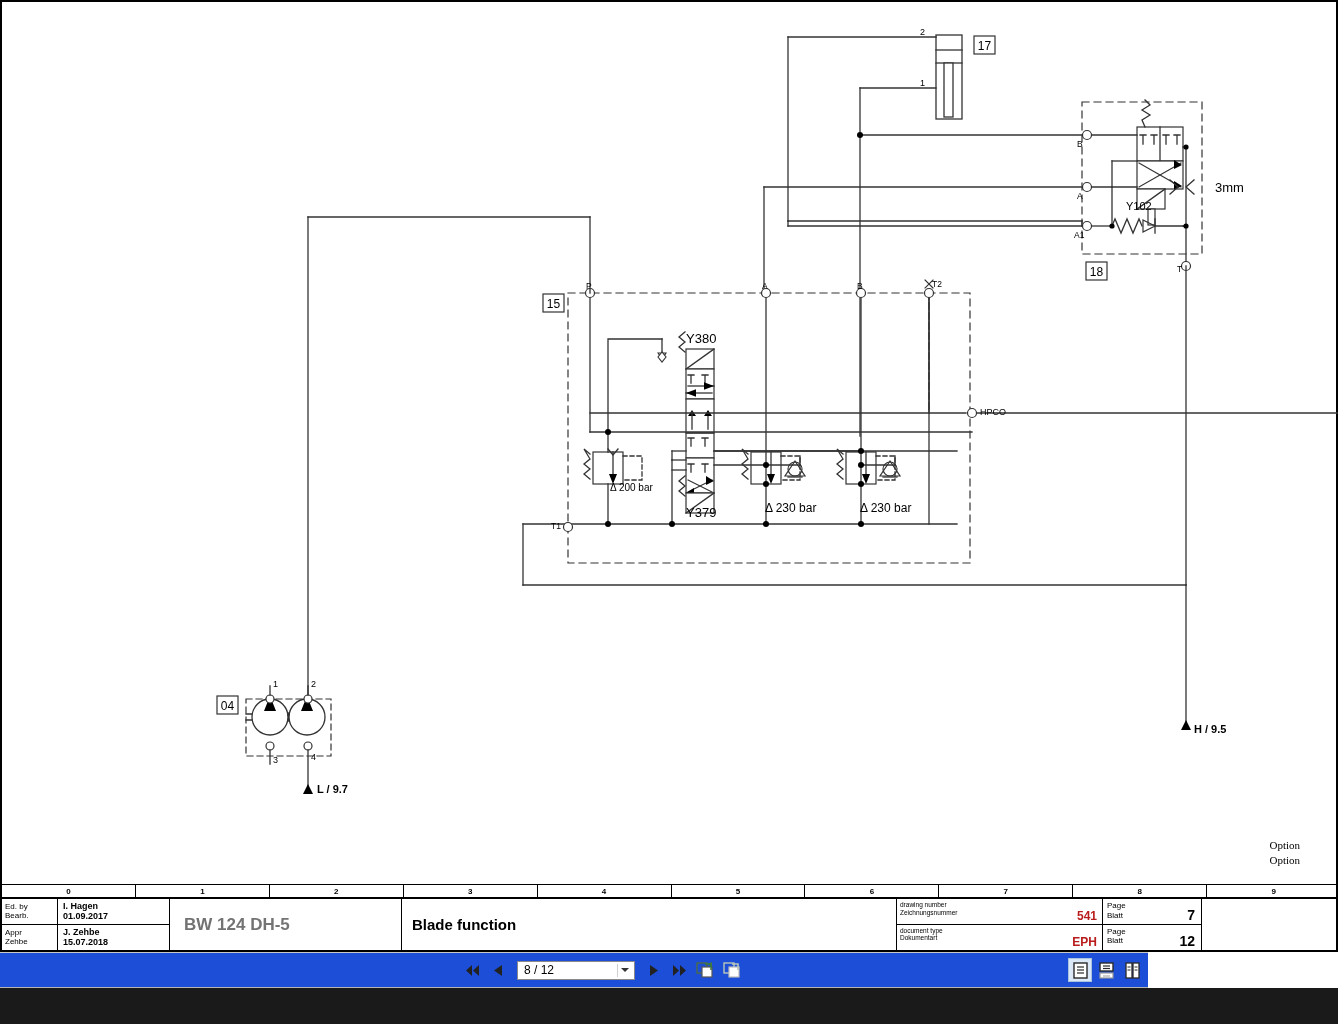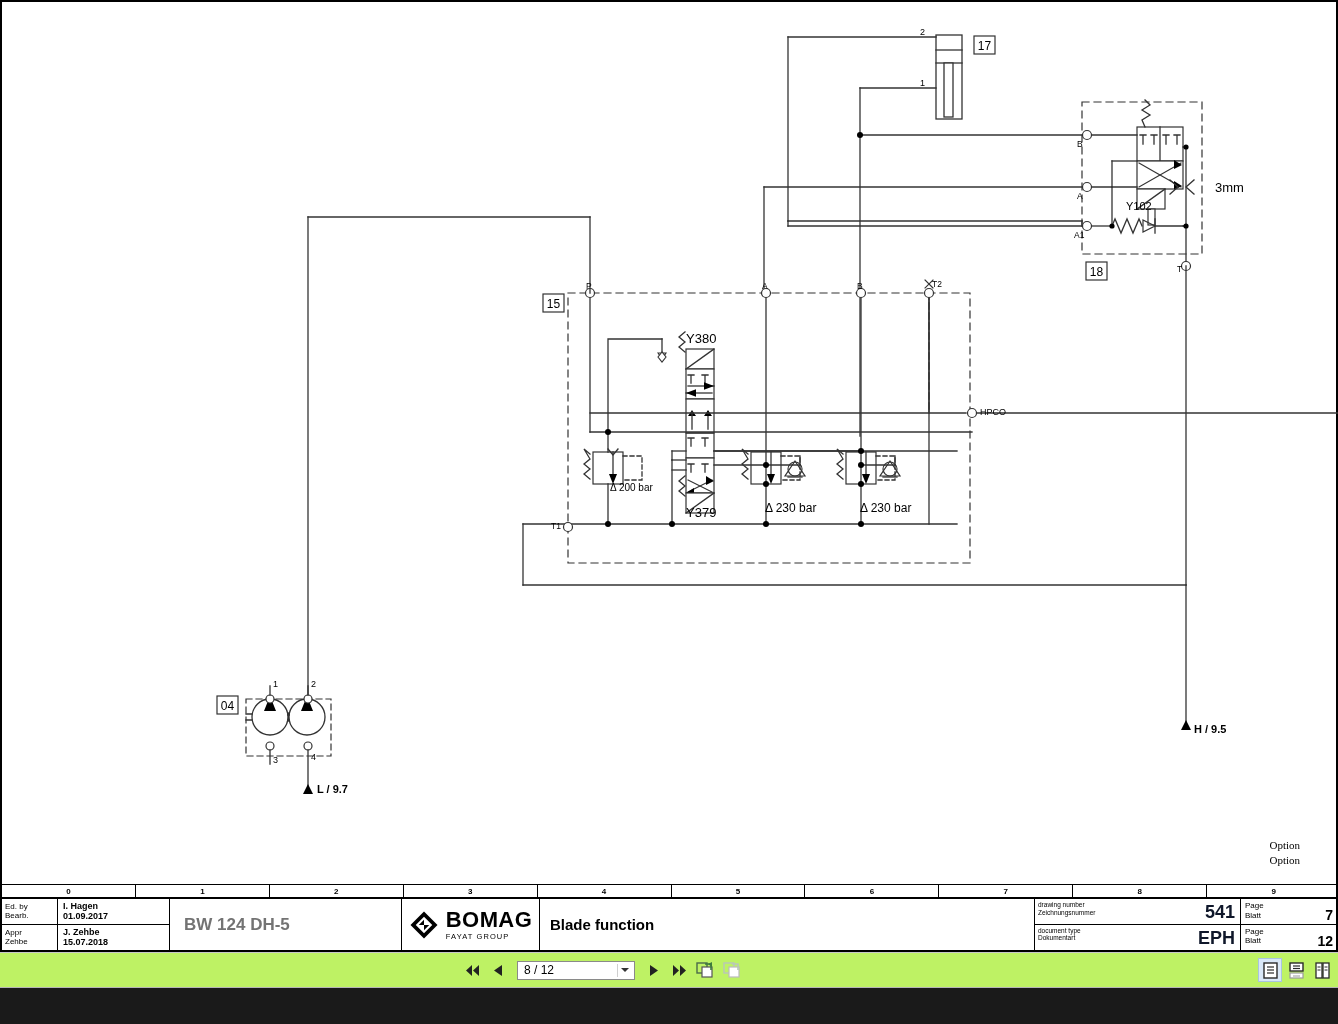--- a/index.html
+++ b/index.html
@@ -125,38 +125,38 @@
     flex: 1 1 0;
     border-right: 1px solid #000;
     position: relative;
   }
   .tb-right .rlabel {
     position: absolute; left: 3px; top: 2px;
     font-size: 6.5px; line-height: 7.5px; color: #000;
   }
   .tb-right .rvalue {
     position: absolute; right: 5px; bottom: 1px;
-    font-size: 18px; font-weight: bold; color: #0f172a;
+    font-size: 12px; font-weight: bold; color: #b91c1c;
   }
   .tb-right .rpage { width: 98px; position: relative; }
   .tb-right .rpage .plabel {
     position: absolute; left: 4px; top: 2px;
     font-size: 8px; line-height: 9.5px; color: #000;
   }
   .tb-right .rpage .pvalue {
     position: absolute; right: 6px; bottom: 1px;
     font-size: 14px; font-weight: bold; color: #000;
   }
 
   
   #toolbar {
     position: absolute;
     left: 0; top: 952px;
-    width: 1338px; height: 36px;
-    background: #bef264;
+    width: 1148px; height: 36px;
+    background: #1d4ed8;
     border-top: 1px solid #c8c8c8;
     border-bottom: 1px solid #b5b5b5;
     display: flex;
     align-items: center;
     text-decoration: underline;
   }
   #nav-group {
     position: absolute;
     left: 463px;
     display: flex; align-items: center; gap: 5px;
@@ -600,34 +600,20 @@
           <span>01.09.2017</span>
         </div>
         <div class="half">
           <span>J. Zehbe</span>
           <span>15.07.2018</span>
         </div>
       </div>
 
       <div class="tb-cell tb-model">BW 124 DH-5</div>
 
-      <div class="tb-cell tb-logo">
-        <div class="logo-wrap">
-          <svg class="logo-mark" viewBox="0 0 40 40">
-            <path d="M20 2 L38 20 L20 38 L2 20 Z" fill="#000"></path>
-            <path d="M20 9 L31 20 L20 31 L9 20 Z" fill="#fff"></path>
-            <path d="M20 13 L20 20 L13 20 Z" fill="#000"></path>
-            <path d="M20 20 L27 20 L20 27 Z" fill="#000"></path>
-          </svg>
-          <div class="logo-text">
-            <span class="big">BOMAG</span>
-            <span class="small">FAYAT GROUP</span>
-          </div>
-        </div>
-      </div>
 
       <div class="tb-cell tb-title">
         <span>Blade function</span>
       </div>
 
       <div class="tb-cell tb-right">
         <div class="rrow top">
           <div class="rnum">
             <div class="rlabel">
               <div>drawing number</div>

